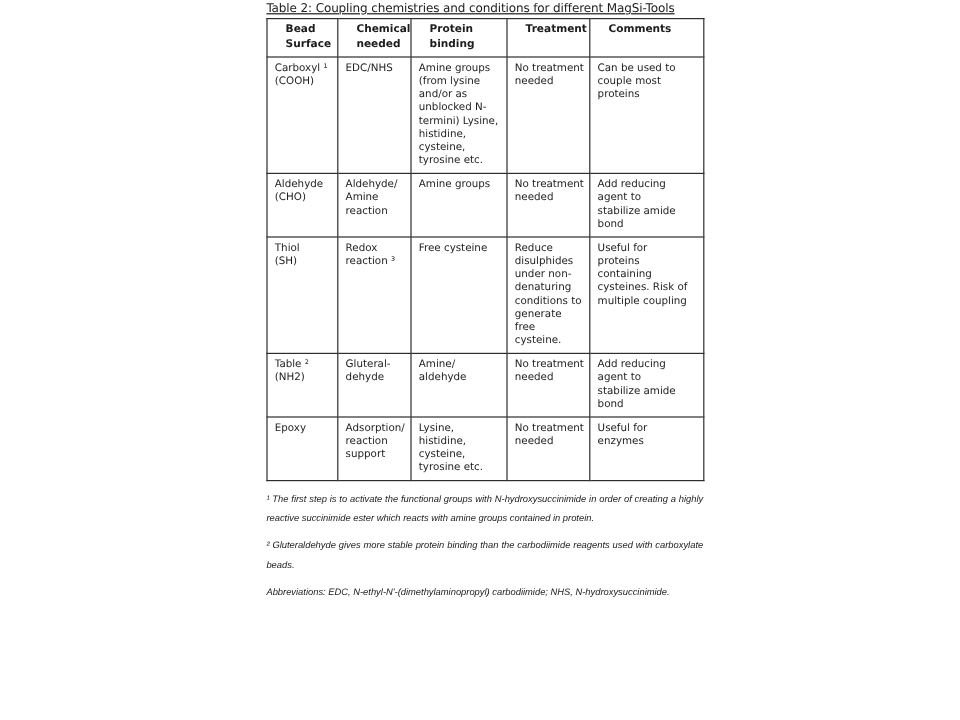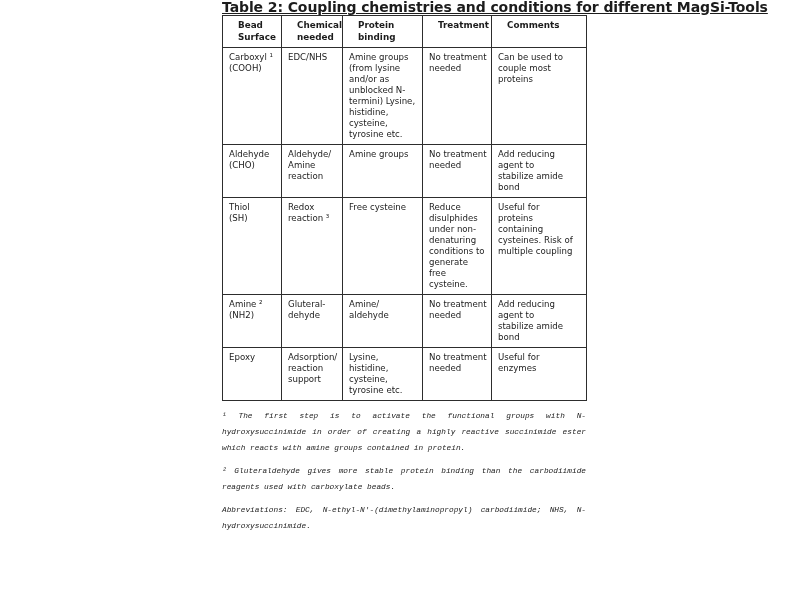--- a/index.html
+++ b/index.html
@@ -11,27 +11,26 @@
     font-family: "DejaVu Sans", "Liberation Sans", sans-serif;
     color: #1c1c1c;
     position: relative;
   }
   .doc {
     position: absolute;
     left: 222px; top: 1px;
     width: 364px;
   }
   .title {
-    font-size: 14px;
+    font-size: 10px;
     line-height: 13px;
     letter-spacing: -0.1px;
     text-decoration: underline;
     white-space: nowrap;
     margin: 0 0 1px 0;
-    font-weight: bold;
   }
   table.tbl {
     border-collapse: collapse;
     table-layout: fixed;
     width: 364px;
   }
   .tbl th, .tbl td {
     border: 1px solid #2d2d2d;
     vertical-align: top;
     text-align: left;
@@ -64,21 +63,21 @@
   .footnotes { margin-top: 7px; }
   .fn {
     width: 364px;
     font-family: "Liberation Sans", sans-serif;
     font-size: 7.8px;
     line-height: 16px;
     text-align: justify;
     margin: 0 0 7px 0;
     color: #222222;
   }
-  .fn.italic { font-style: italic; font-family: Liberation Mono, monospace; }
+  .fn.italic { font-style: italic; }
 </style>
 </head>
 <body>
 
 <div class="doc">
 
   <div class="title">Table 2: Coupling chemistries and conditions for different MagSi-Tools</div>
 
   <table class="tbl">
     <colgroup>
@@ -146,21 +145,21 @@
 conditions to
 generate free
 cysteine.</td>
         <td>Useful for
 proteins
 containing
 cysteines. Risk of
 multiple coupling</td>
       </tr>
       <tr class="h-r4">
-        <td>Amine ²
+        <td>Table ²
 (NH2)</td>
         <td>Gluteral-
 dehyde</td>
         <td>Amine/
 aldehyde</td>
         <td>No treatment
 needed</td>
         <td>Add reducing
 agent to
 stabilize amide

